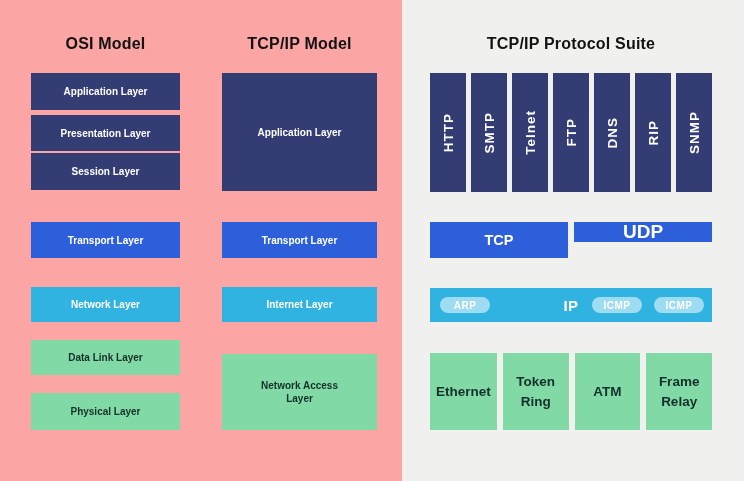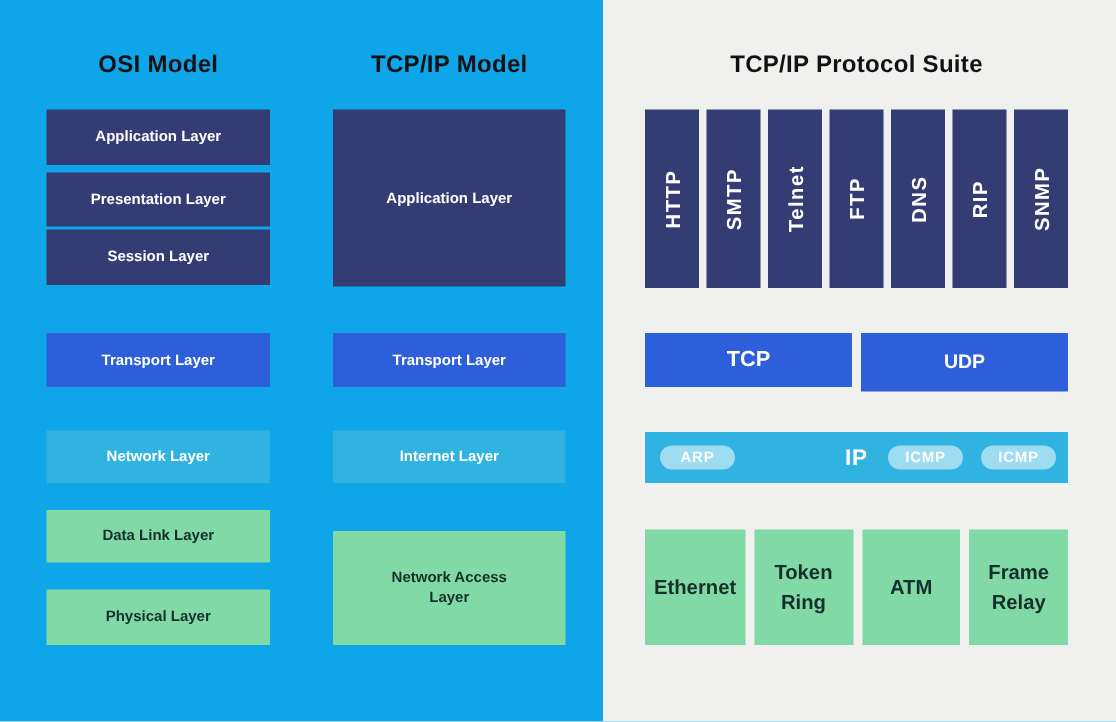--- a/index.html
+++ b/index.html
@@ -1,17 +1,17 @@
 <!DOCTYPE html>
 <html><head>
 <meta charset="utf-8">
 <style>
   html,body{margin:0;padding:0;background:#ffffff;}
   .canvas{
-    position:relative;width:744px;height:481px;background:#0ea5e9;
+    position:relative;width:744px;height:481px;background:#fca5a5;
     font-family:"Liberation Sans",sans-serif;overflow:hidden;
   }
   .gray-panel{position:absolute;left:402px;top:0;width:342px;height:481px;background:#f0f0ee;}
   .hdr{
     position:absolute;font-size:16px;font-weight:800;color:#121212;
     text-align:center;letter-spacing:.2px;
   }
   .box{
     position:absolute;display:flex;align-items:center;justify-content:center;
     color:#ffffff;font-size:10px;font-weight:600;text-align:center;line-height:1.3;
@@ -92,21 +92,21 @@
       </div>
     <div class="vbar">
         <span>RIP</span>
       </div>
     <div class="vbar">
         <span>SNMP</span>
       </div>
   </div>
 
   <div class="box t-blue" style="left:430px;top:222px;width:138px;height:36px;font-size:14.5px;font-weight:700;">TCP</div>
-  <div class="box t-blue" style="left:574px;top:222px;width:138px;height:39px;font-size:13px;font-weight:700;">UDP</div>
+  <div class="box t-blue" style="left:574px;top:222px;width:138px;height:20px;font-size:19px;font-weight:700;">UDP</div>
 
   <div class="ip-band">
     <div class="ip-label">IP</div>
     <div class="pill pill-arp">ARP</div>
     <div class="pill pill-igmp">ICMP</div>
     <div class="pill pill-icmp">ICMP</div>
   </div>
 
   <div class="link-row">
     <div class="link-box">Ethernet</div>

